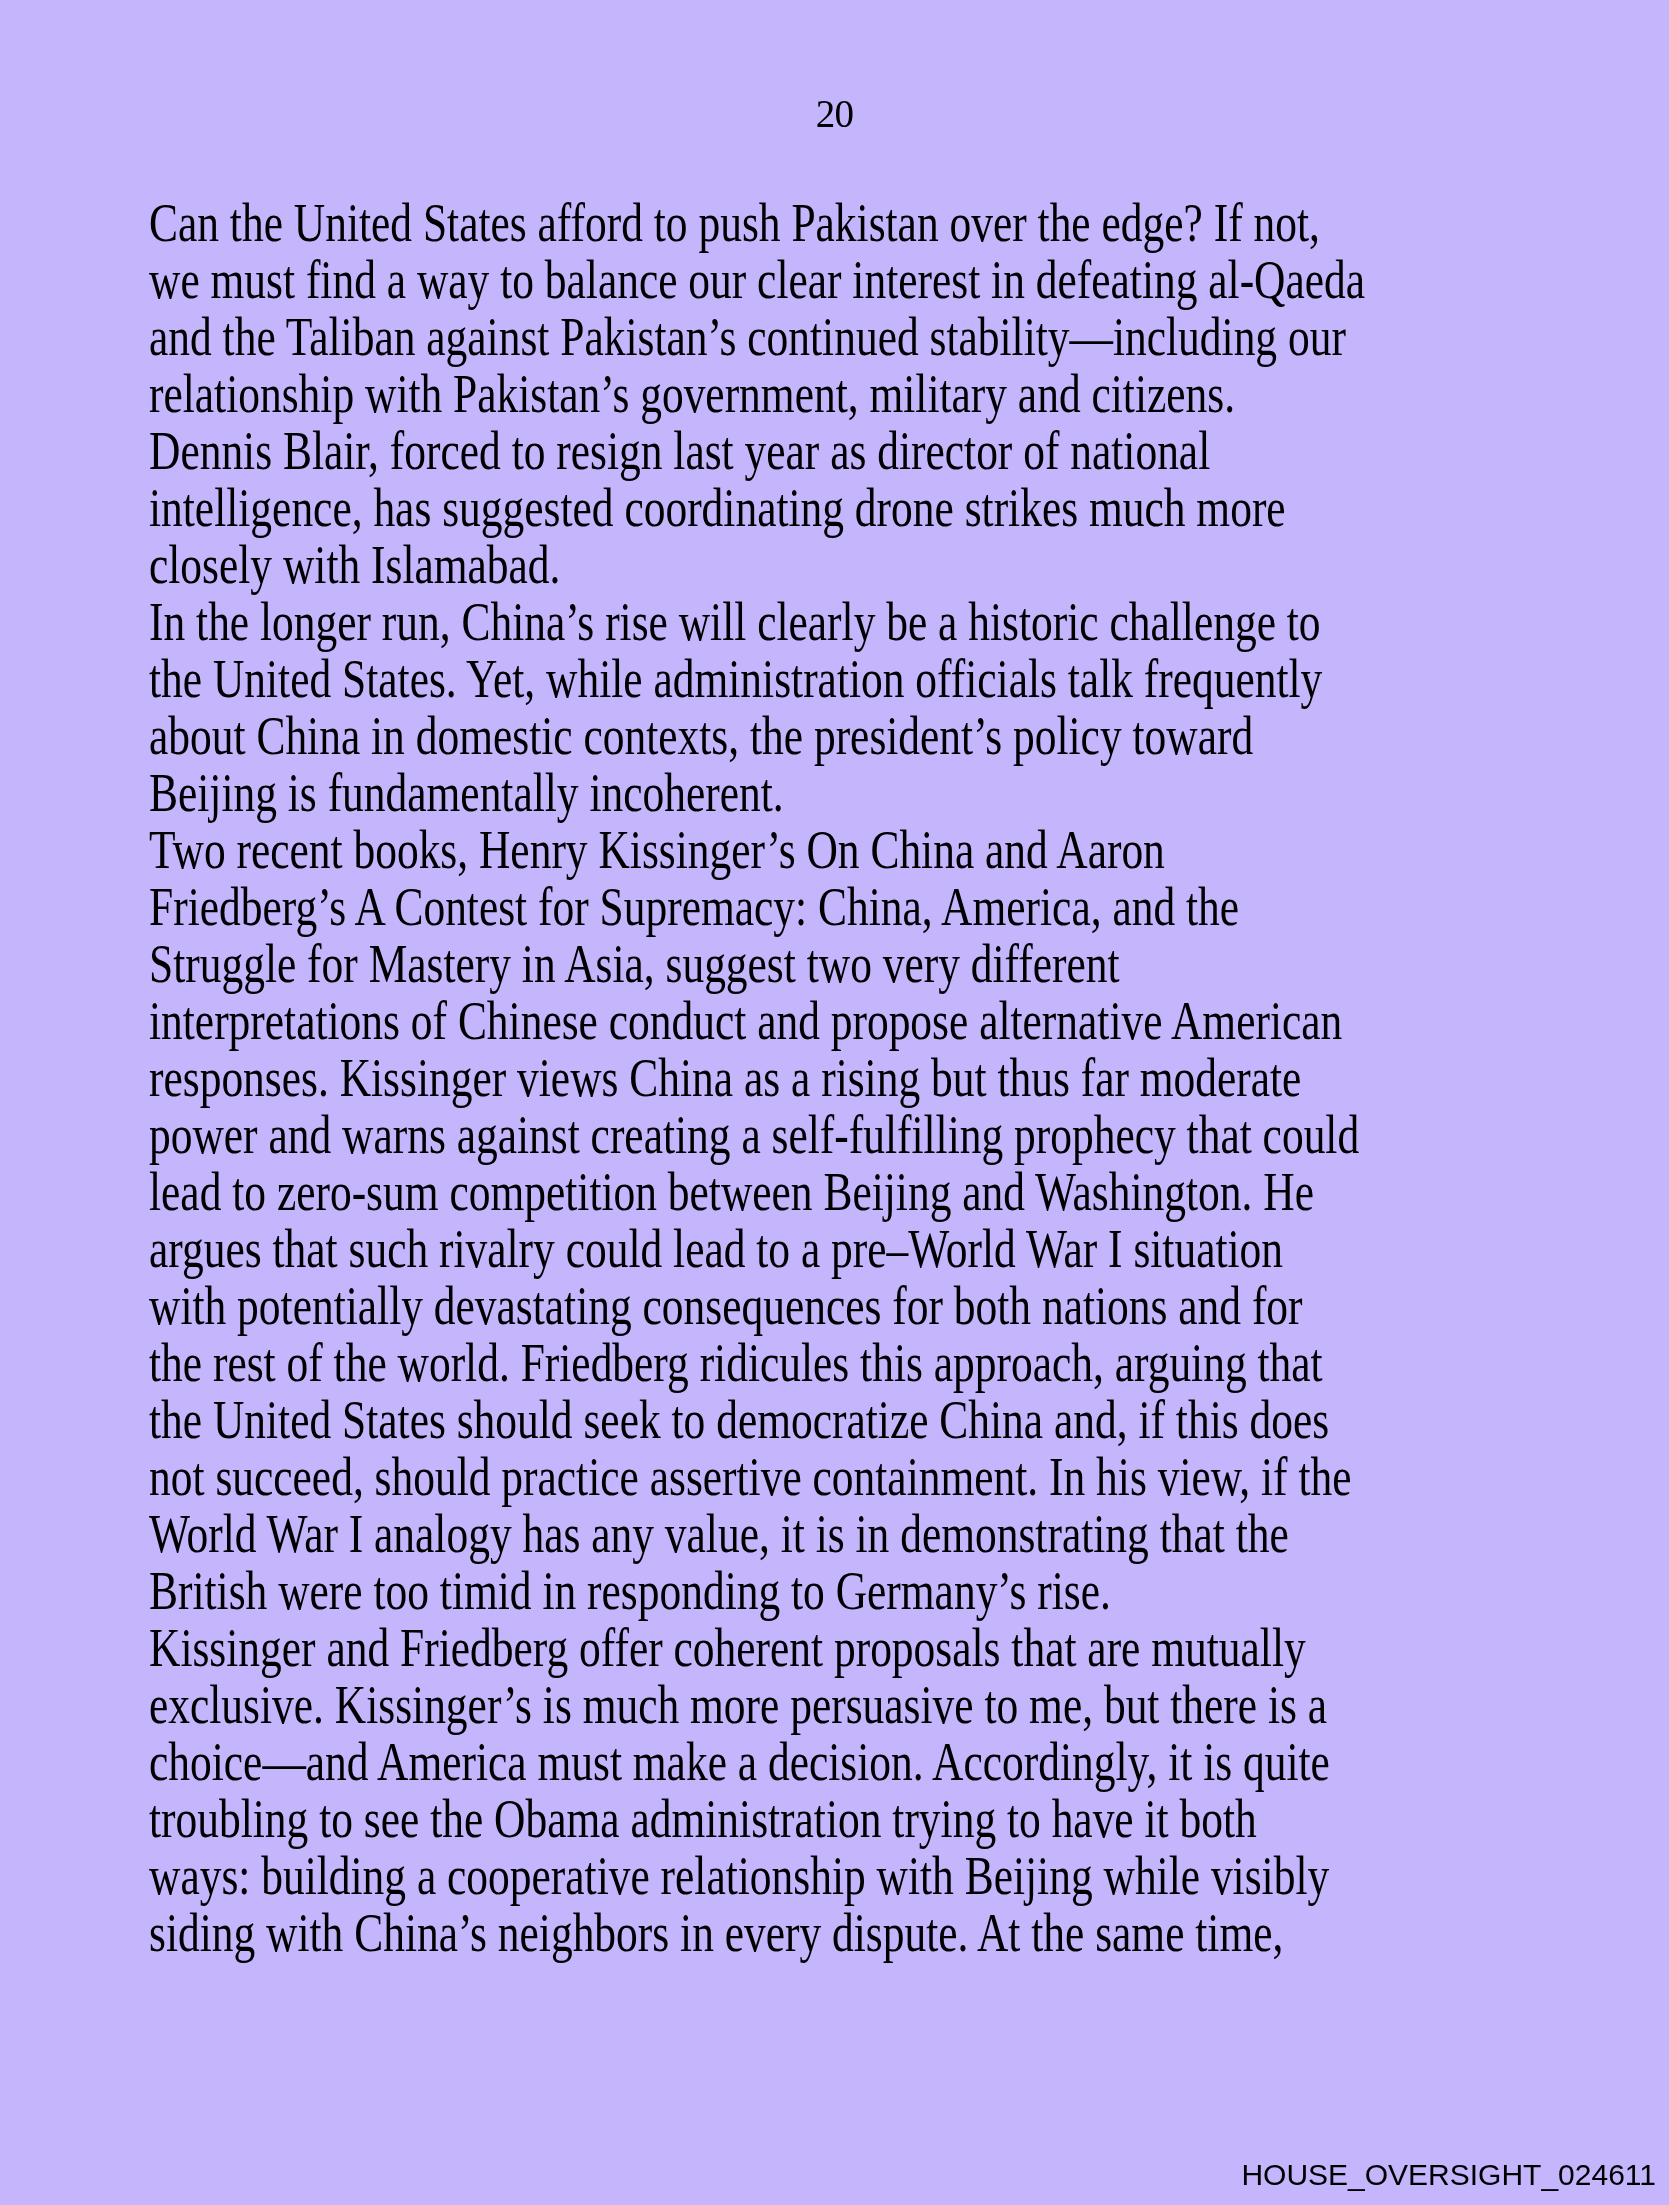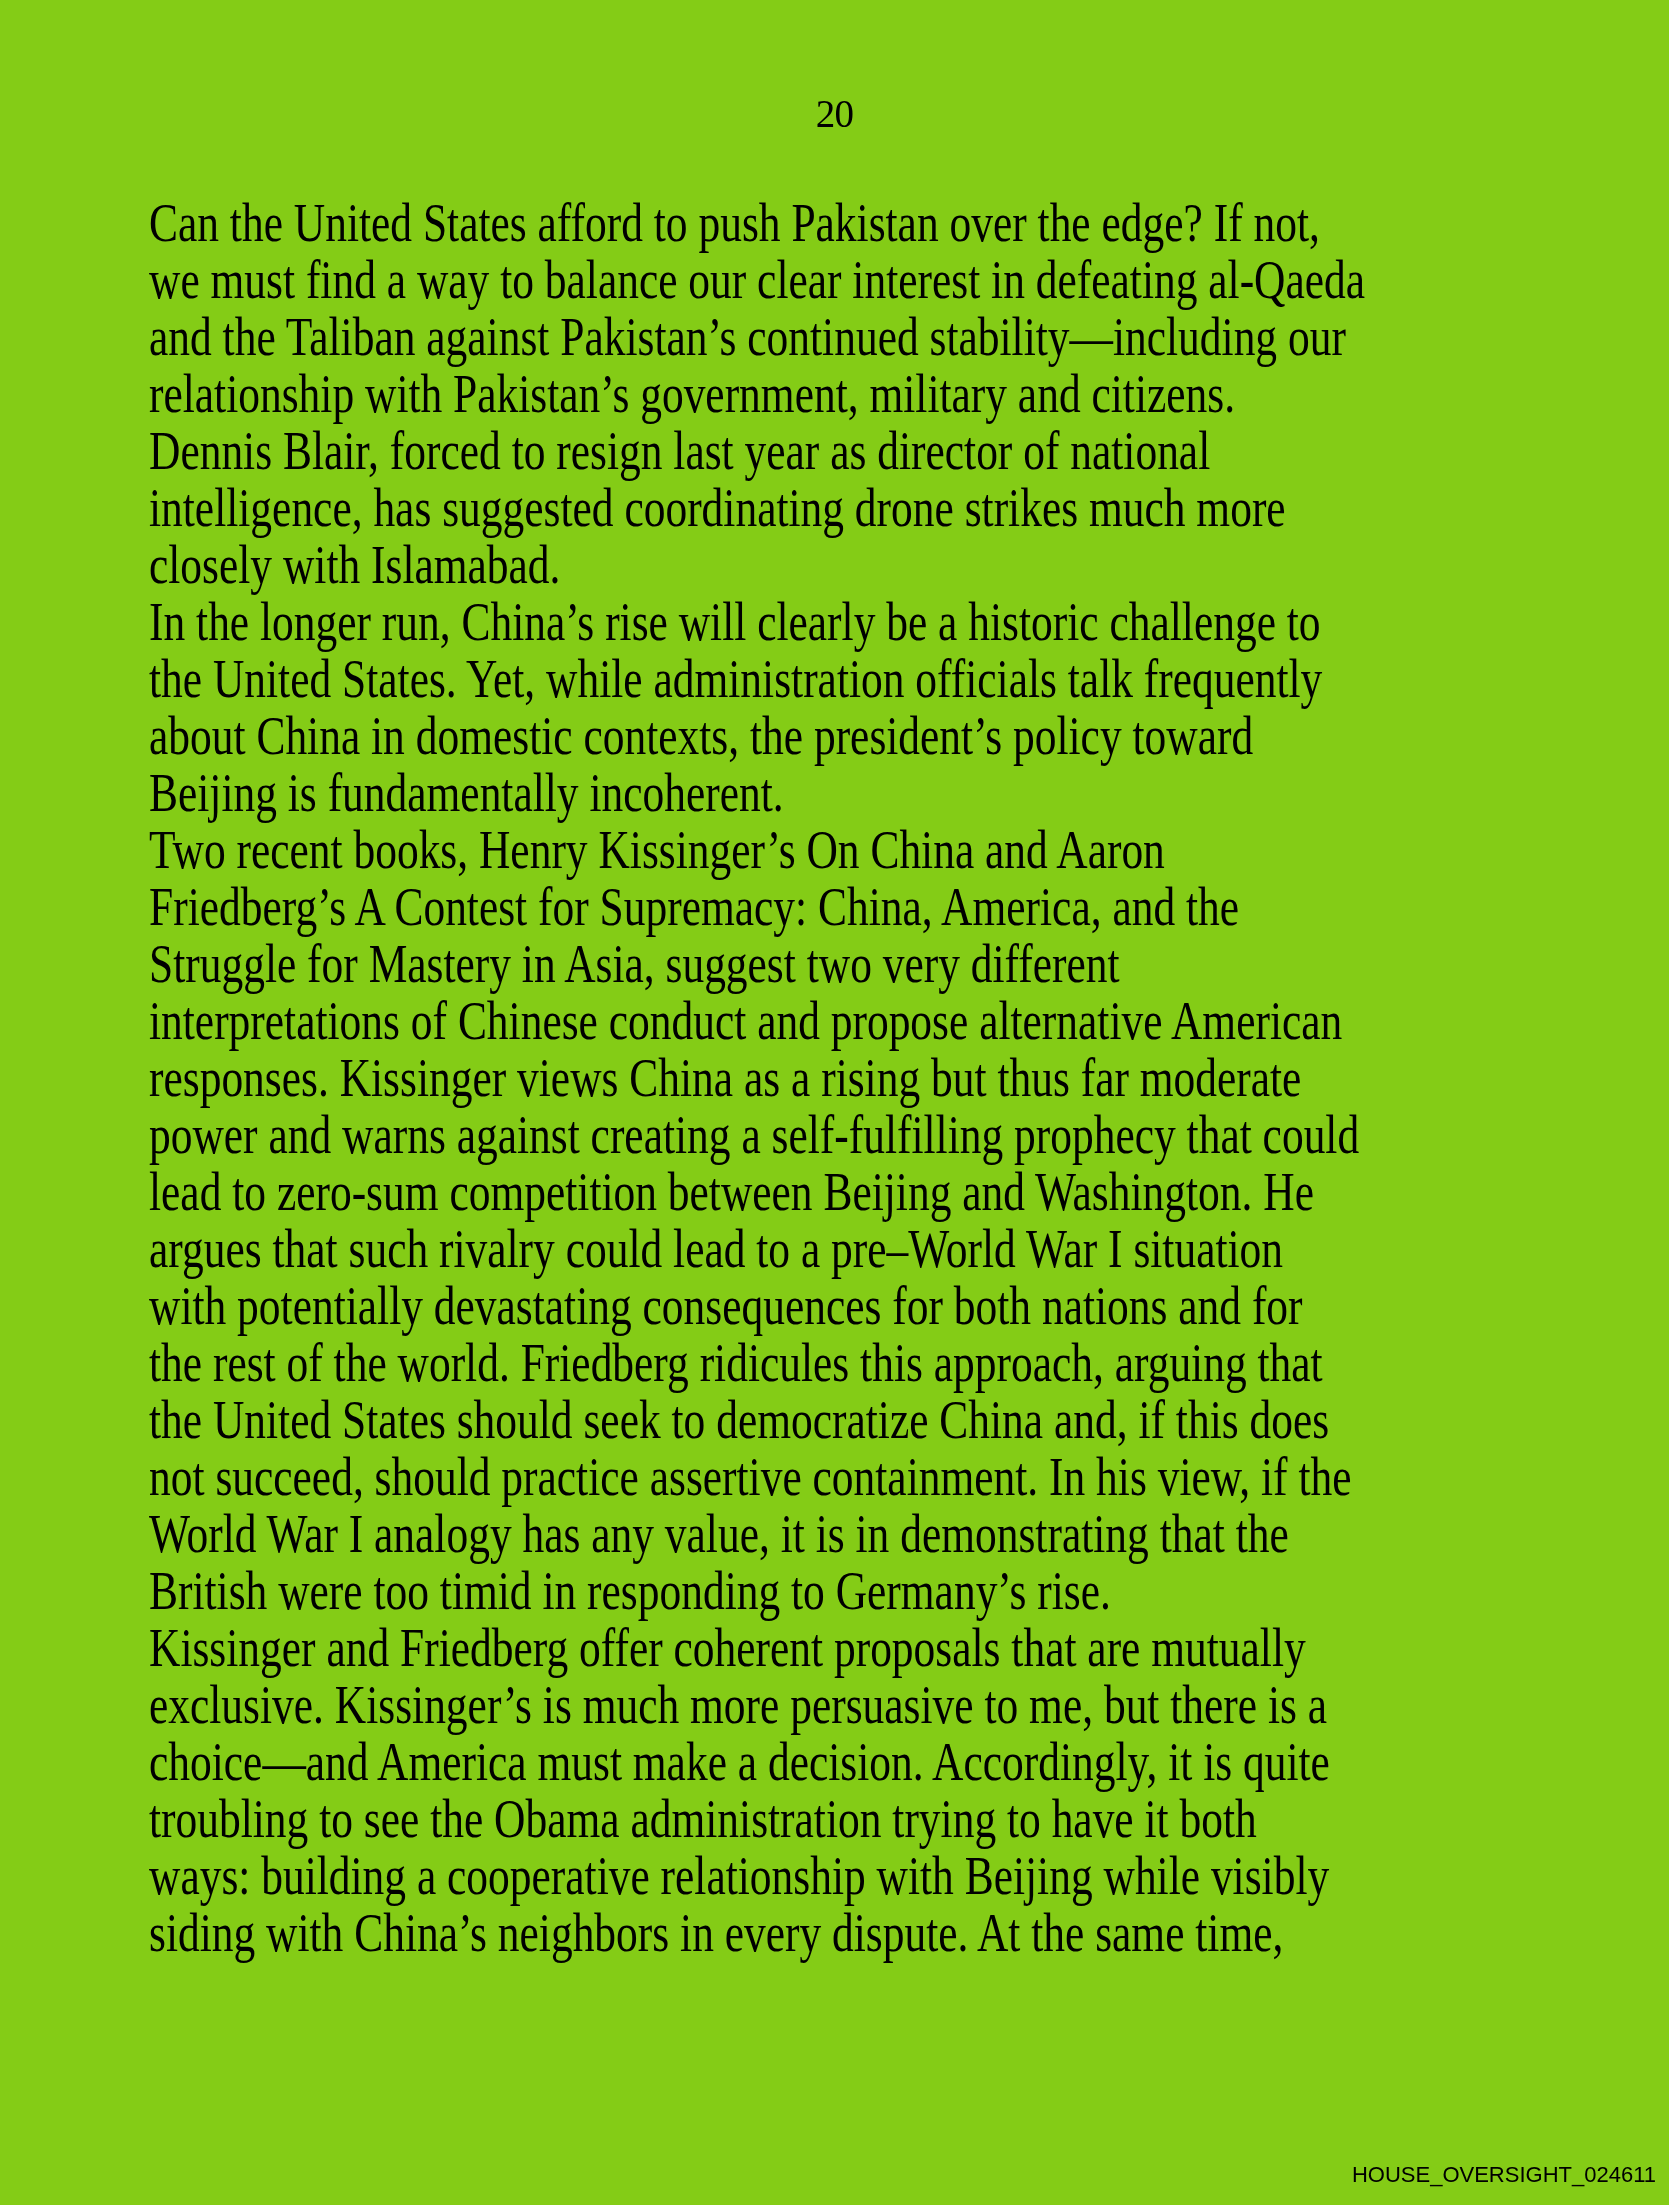--- a/index.html
+++ b/index.html
@@ -11,21 +11,21 @@
     height: 2205px;
     background: #ffffff;
     position: relative;
     overflow: hidden;
     font-family: "Liberation Serif", serif;
     color: #000000;
   }
   .page {
     position: absolute;
     inset: 0;
-    background: #84cc16;
+    background: #c4b5fd;
   }
   .page-number {
     position: absolute;
     top: 94px;
     left: 0;
     width: 100%;
     text-align: center;
     font-size: 39px;
     line-height: 39px;
     letter-spacing: -0.7px;
@@ -43,21 +43,21 @@
     color: #000000;
   }
   .body-text .line {
     white-space: pre;
   }
   .footer {
     position: absolute;
     top: 2160px;
     right: 13px;
     font-family: "Liberation Sans", sans-serif;
-    font-size: 22px;
+    font-size: 30px;
     line-height: 30px;
     color: #000000;
   }
 </style>
 </head>
 <body>
 
 <div class="page">
 
   <div class="page-number">20</div>

